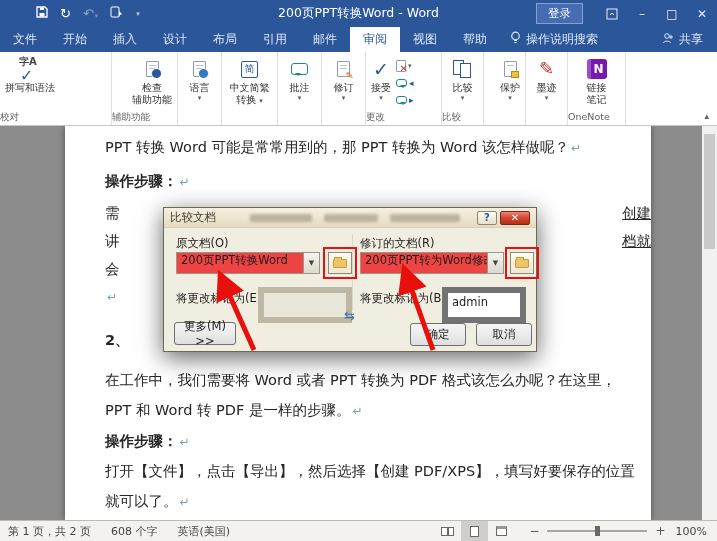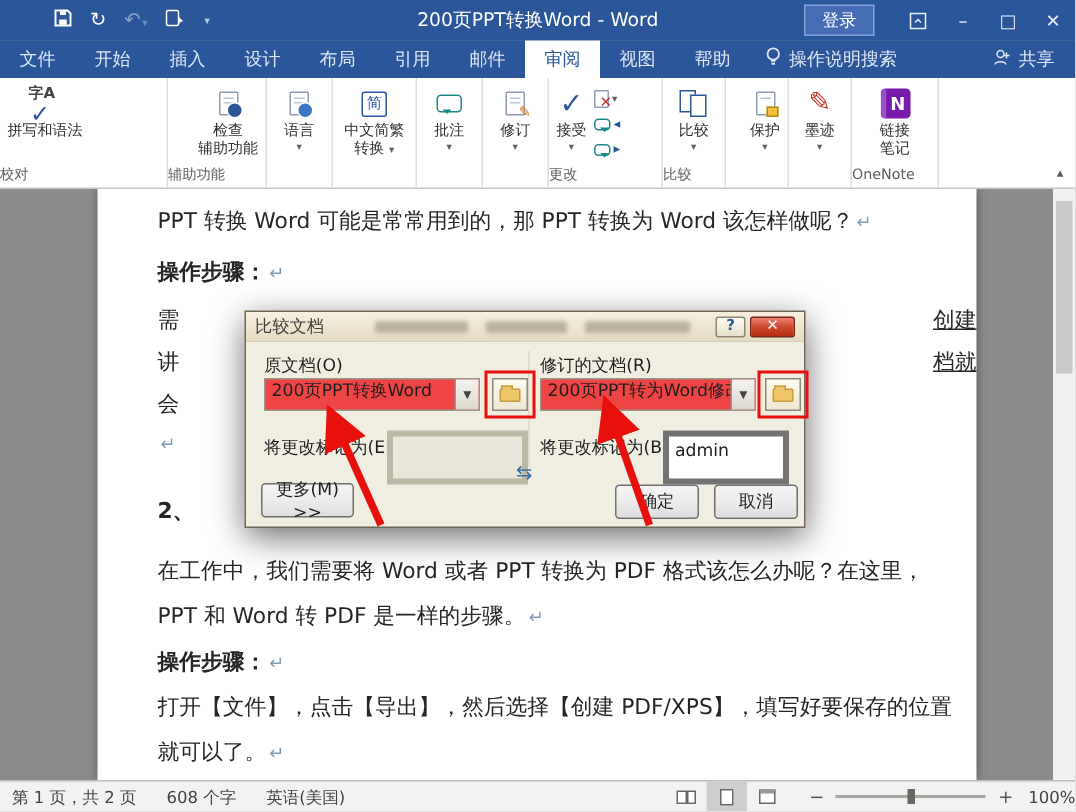--- a/index.html
+++ b/index.html
@@ -86,21 +86,21 @@
   .dhelp { width:20px; height:14px; border:1px solid #8e8873; border-radius:2px; background:linear-gradient(#fdfbf4,#e6dfc9); color:#2b579a; font-weight:bold; font-size:10px; display:flex; align-items:center; justify-content:center; cursor:pointer; }
   .dclose { width:30px; height:14px; border:1px solid #7c2619; border-radius:2px; background:linear-gradient(#ef8375,#d24b34 45%,#b52d12); color:#fff; font-size:10px; display:flex; align-items:center; justify-content:center; cursor:pointer; }
   .dlbl { position:absolute; white-space:nowrap; }
   .combo { position:absolute; height:22px; background:#ef4444; border:1px solid #9a9689; display:flex; }
   .combo .cv { flex:1; padding:0 4px; font-size:11.5px; white-space:nowrap; overflow:hidden; }
   .combo .ca { width:16px; height:100%; border-left:1px solid #9a9689; background:linear-gradient(#f4f3ef,#dcd9cf); display:flex; align-items:center; justify-content:center; font-size:7px; color:#444; cursor:pointer; }
   .folder { position:absolute; width:24px; height:22px; border:1px solid #8e8a7a; background:linear-gradient(#fdfbf2,#efe7d1); display:flex; align-items:center; justify-content:center; cursor:pointer; }
   .fico { position:relative; width:14px; height:9px; background:#efc56a; border:1px solid #c89b3c; border-radius:1px; }
   .fico::before { content:""; position:absolute; top:-3px; left:0; width:6px; height:2px; background:#efc56a; border:1px solid #c89b3c; border-bottom:none; }
   .redbox { position:absolute; border:2px solid #e8100c; z-index:6; pointer-events:none; }
-  .field { position:absolute; height:36px; background:#fff; border:4px solid #737373; font-size:11.5px; padding:2px 4px; }
+  .field { position:absolute; height:36px; background:#fff; border:6px solid #737373; font-size:11.5px; padding:2px 4px; }
   .field.disabled { background:#e9e6da; border-color:#bdb8a6; }
   .vline { position:absolute; left:188px; top:26px; bottom:40px; width:1px; background:#ddd7c5; }
   .swap { position:absolute; left:180px; top:100px; color:#3a6ea5; font-size:13px; }
   .dbtn { position:absolute; height:23px; border:1px solid #707070; border-radius:3px; background:linear-gradient(#f4f4f4,#ececec 48%,#dedede); font-size:11.5px; display:flex; align-items:center; justify-content:center; cursor:pointer; font-family:inherit; color:#1e1e1e; }
   .arrows { position:absolute; inset:0; pointer-events:none; z-index:7; }
 
   
   .statusbar { position:absolute; left:0; right:0; bottom:0; height:21px; background:#f3f2f1; border-top:1px solid #bdbbb9; display:flex; align-items:center; font-size:11px; color:#444; }
   .statusbar .sleft { display:flex; gap:20px; margin-left:8px; }
   .sitem { cursor:pointer; white-space:nowrap; }
@@ -462,17 +462,17 @@
       <span class="viewbtn">
           <span class="webic"></span>
         </span>
       <span class="zoomer">
         <span class="zbtn">−</span>
         <span class="ztrack">
             <span class="zthumb"></span>
           </span>
         <span class="zbtn">+</span>
       </span>
-      <span class="zpct" style="">100%</span>
+      <span class="zpct" style="margin-right:10px">100%</span>
     </div>
   </div>
 
 </div>
 
 </body></html>

